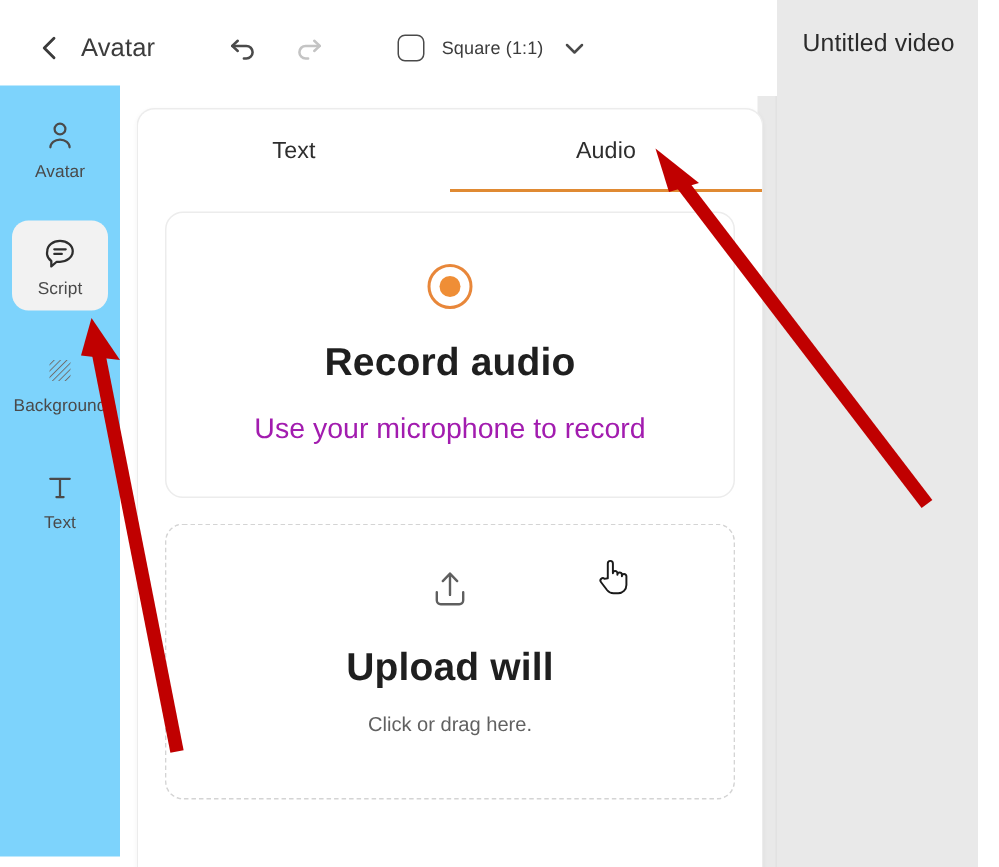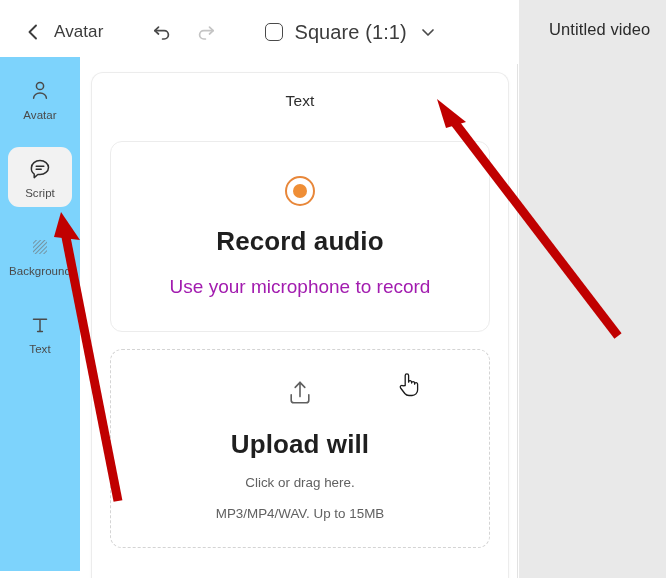--- a/index.html
+++ b/index.html
@@ -11,21 +11,21 @@
   }
   #app {
     position: relative;
     width: 666px; height: 578px;
     background: #ffffff;
   }
 
   
   .right-panel {
     position: absolute;
-    left: 519px; top: 0;
+    left: 505px; top: 0;
     width: 147px; height: 578px;
     background: #e9e9e9;
   }
   .right-panel-divider {
     position: absolute;
     left: 517px; top: 0;
     width: 1px; height: 578px;
     background: #e2e2e2;
   }
   .video-title {
@@ -79,21 +79,21 @@
     gap: 11px;
     margin-left: 48px;
     cursor: pointer;
   }
   .ratio-square {
     width: 18px; height: 18px;
     border: 1.7px solid #4a4a4a;
     border-radius: 5px;
   }
   .ratio-label {
-    font-size: 20px;
+    font-size: 12px;
     color: #3c3c3c;
     white-space: nowrap;
     letter-spacing: .1px;
   }
   .chev-down { width: 20px; height: 20px; display: block; }
 
   
   .rail {
     position: absolute;
     left: 0; top: 57px;
@@ -327,20 +327,24 @@
     </div>
 
   </div>
 
   <div class="panel">
 
     <div class="tabs">
       <div class="tab">
         <span>Text</span>
       </div>
+      <div class="tab">
+        <span>Audio</span>
+        <span class="tab-underline"></span>
+      </div>
     </div>
 
     <div class="cards">
 
       <div class="record-card">
         <div class="record-dot-ring">
           <div class="record-dot-inner"></div>
         </div>
         <div class="card-title">Record audio</div>
         <div class="card-sub">
@@ -350,21 +354,20 @@
 
       <div class="upload-card">
         <span>
           <svg class="upload-icon" viewBox="0 0 30 28" fill="none">
             <path d="M15 3.4 V17.6 M15 3.4 L10.2 8.4 M15 3.4 L19.8 8.4" stroke="#5f5f5f" stroke-width="1.6" stroke-linecap="round" stroke-linejoin="round"></path>
             <path d="M6.2 15.8 V21.2 a2.6 2.6 0 0 0 2.6 2.6 h12.4 a2.6 2.6 0 0 0 2.6 -2.6 V15.8" stroke="#5f5f5f" stroke-width="1.6" stroke-linecap="round" fill="none"></path>
           </svg>
         </span>
         <div class="card-title">Upload will</div>
         <div class="upload-line">Click or drag here.</div>
-        <div class="upload-line last">MP3/MP4/WAV. Up to 15MB</div>
       </div>
 
     </div>
   </div>
 
   <svg class="anno" viewBox="0 0 666 578">
     <g>
       <line x1="618" y1="336" x2="452" y2="119" stroke="#c00000" stroke-width="9" stroke-linecap="butt"></line>
       <polygon points="437,99 466,122 446,128" fill="#c00000"></polygon>
     </g>

